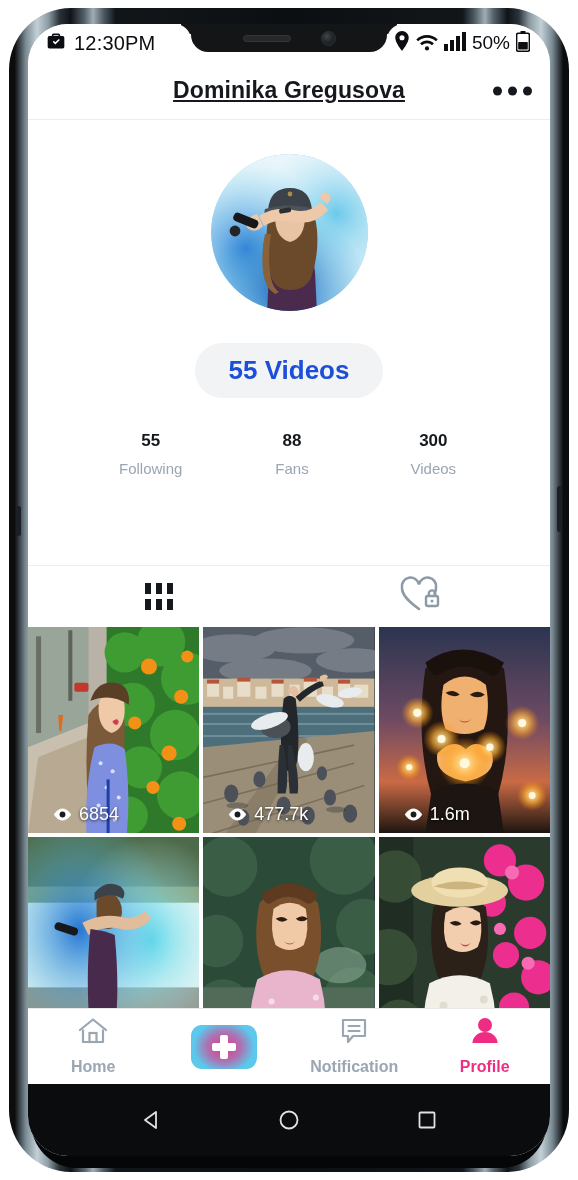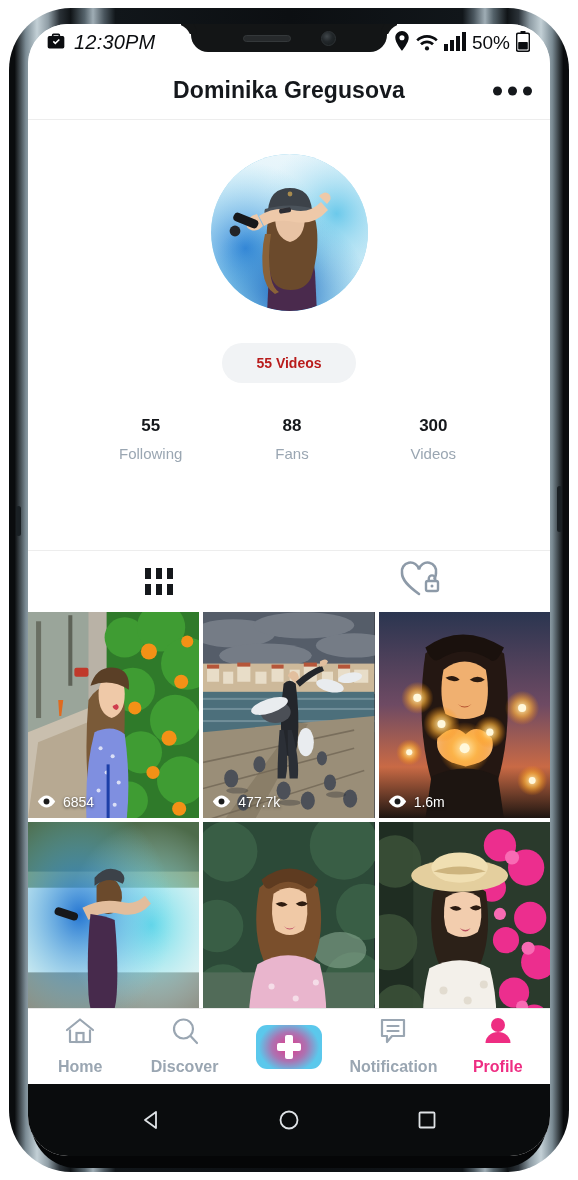--- a/index.html
+++ b/index.html
@@ -58,21 +58,21 @@
 
   
   .statusbar {
     position:relative;
     height:38px;
     background:#ffffff;
     display:flex; align-items:center;
     padding:0 18px;
     color:#0b0d10;
   }
-  .sb-left { display:flex; align-items:flex-start; gap:8px;font-style:italic; }
+  .sb-left { display:flex; align-items:flex-end; gap:8px; }
   .sb-right {
     margin-left:auto;
     display:flex; align-items:center; gap:6px;
     padding-right:2px;
   }
   .sb-time { font-size:20px; font-weight:400; letter-spacing:.2px; color:#0b0d10; }
   .sb-pct  { font-size:19px; font-weight:400; color:#0b0d10; }
 
   .notch {
     position:absolute; left:50%; transform:translateX(-50%);
@@ -99,21 +99,21 @@
   }
 
   
   .app-header {
     height:58px;
     display:flex; align-items:center; justify-content:center;
     position:relative;
     border-bottom:1px solid #ededed;
     background:#fff;
   }
-  .app-title { font-size:23px; font-weight:bold; color:#15181c; letter-spacing:.1px; }
+  .app-title { font-size:23px; font-weight:bold; color:#15181c; letter-spacing:.1px;text-decoration:underline; }
   .kebab {
     position:absolute; right:18px; top:50%; transform:translateY(-50%);
     display:flex; gap:6px; align-items:center; cursor:pointer;
   }
   .kebab i { width:9px; height:9px; border-radius:50%; background:#15181c; display:block; }
 
   
   .profile { padding-top:34px; text-align:center; background:#fff; }
 
   .avatar-wrap {
@@ -121,21 +121,21 @@
     border-radius:50%; overflow:hidden; position:relative;
     background:#9fd8ef;
   }
   .avatar-svg { display:block; width:157px; height:157px; }
 
   .videos-pill {
     display:inline-block; margin-top:32px;
     padding:12px 34px;
     border-radius:28px;
     background:#f1f3f5;
-    color:#b91c1c; font-size:14px; font-weight:bold;
+    color:#1d4ed8; font-size:26px; font-weight:bold;
     cursor:pointer;
   }
 
   .stats {
     display:flex; margin:34px 0 0 0;
     padding:0 46px 0 52px;
   }
   .stat { flex:1; text-align:center; }
   .stat-num { font-size:17px; font-weight:bold; color:#15181c; line-height:1.1; }
   .stat-lbl { margin-top:9px; font-size:15px; color:#9aa6b2; }
@@ -165,23 +165,23 @@
     grid-template-columns:repeat(3,1fr);
     gap:4px;
     padding:0 0 0 0;
   }
   .vcell {
     position:relative; width:100%; height:206px; overflow:hidden;
     background:#20262c; cursor:pointer;
   }
   .vcell svg { display:block; width:100%; height:100%; }
   .views {
-    position:absolute; left:9px; bottom:8px;
+    position:absolute; left:25px; bottom:8px;
     display:flex; align-items:center; gap:7px;
-    color:#fff; font-size:14px;
+    color:#fff; font-size:18px;
     text-shadow:0 1px 3px rgba(0,0,0,.7);
   }
   .eye {
     width:19px; height:13px; position:relative; flex:none;
   }
 
   
   .bottomnav {
     position:absolute; left:0; bottom:72px; width:100%;
     height:76px; background:#fff;
@@ -687,29 +687,20 @@
         <span>
           <svg width="30" height="28" viewBox="0 0 30 28">
             <path d="M2 13 L15 2.5 L28 13" fill="none" stroke="#9aa6b2" stroke-width="2.2" stroke-linecap="round" stroke-linejoin="round"></path>
             <path d="M5 12.5 V25 H25 V12.5" fill="none" stroke="#9aa6b2" stroke-width="2.2" stroke-linejoin="round"></path>
             <rect x="11.5" y="16" width="7" height="9" fill="none" stroke="#9aa6b2" stroke-width="2.2"></rect>
           </svg>
         </span>
         <span class="navlabel">Home</span>
       </div>
 
-      <div class="navitem">
-        <span>
-          <svg width="30" height="28" viewBox="0 0 30 28">
-            <circle cx="13.5" cy="12" r="9.5" fill="none" stroke="#9aa6b2" stroke-width="2.2"></circle>
-            <path d="M20.5 19 L27 26" fill="none" stroke="#9aa6b2" stroke-width="2.2" stroke-linecap="round"></path>
-          </svg>
-        </span>
-        <span class="navlabel">Discover</span>
-      </div>
 
       <div class="navitem">
         <div class="addbtn">
           <span class="plus"></span>
         </div>
       </div>
 
       <div class="navitem">
         <span>
           <svg width="30" height="28" viewBox="0 0 30 28">

